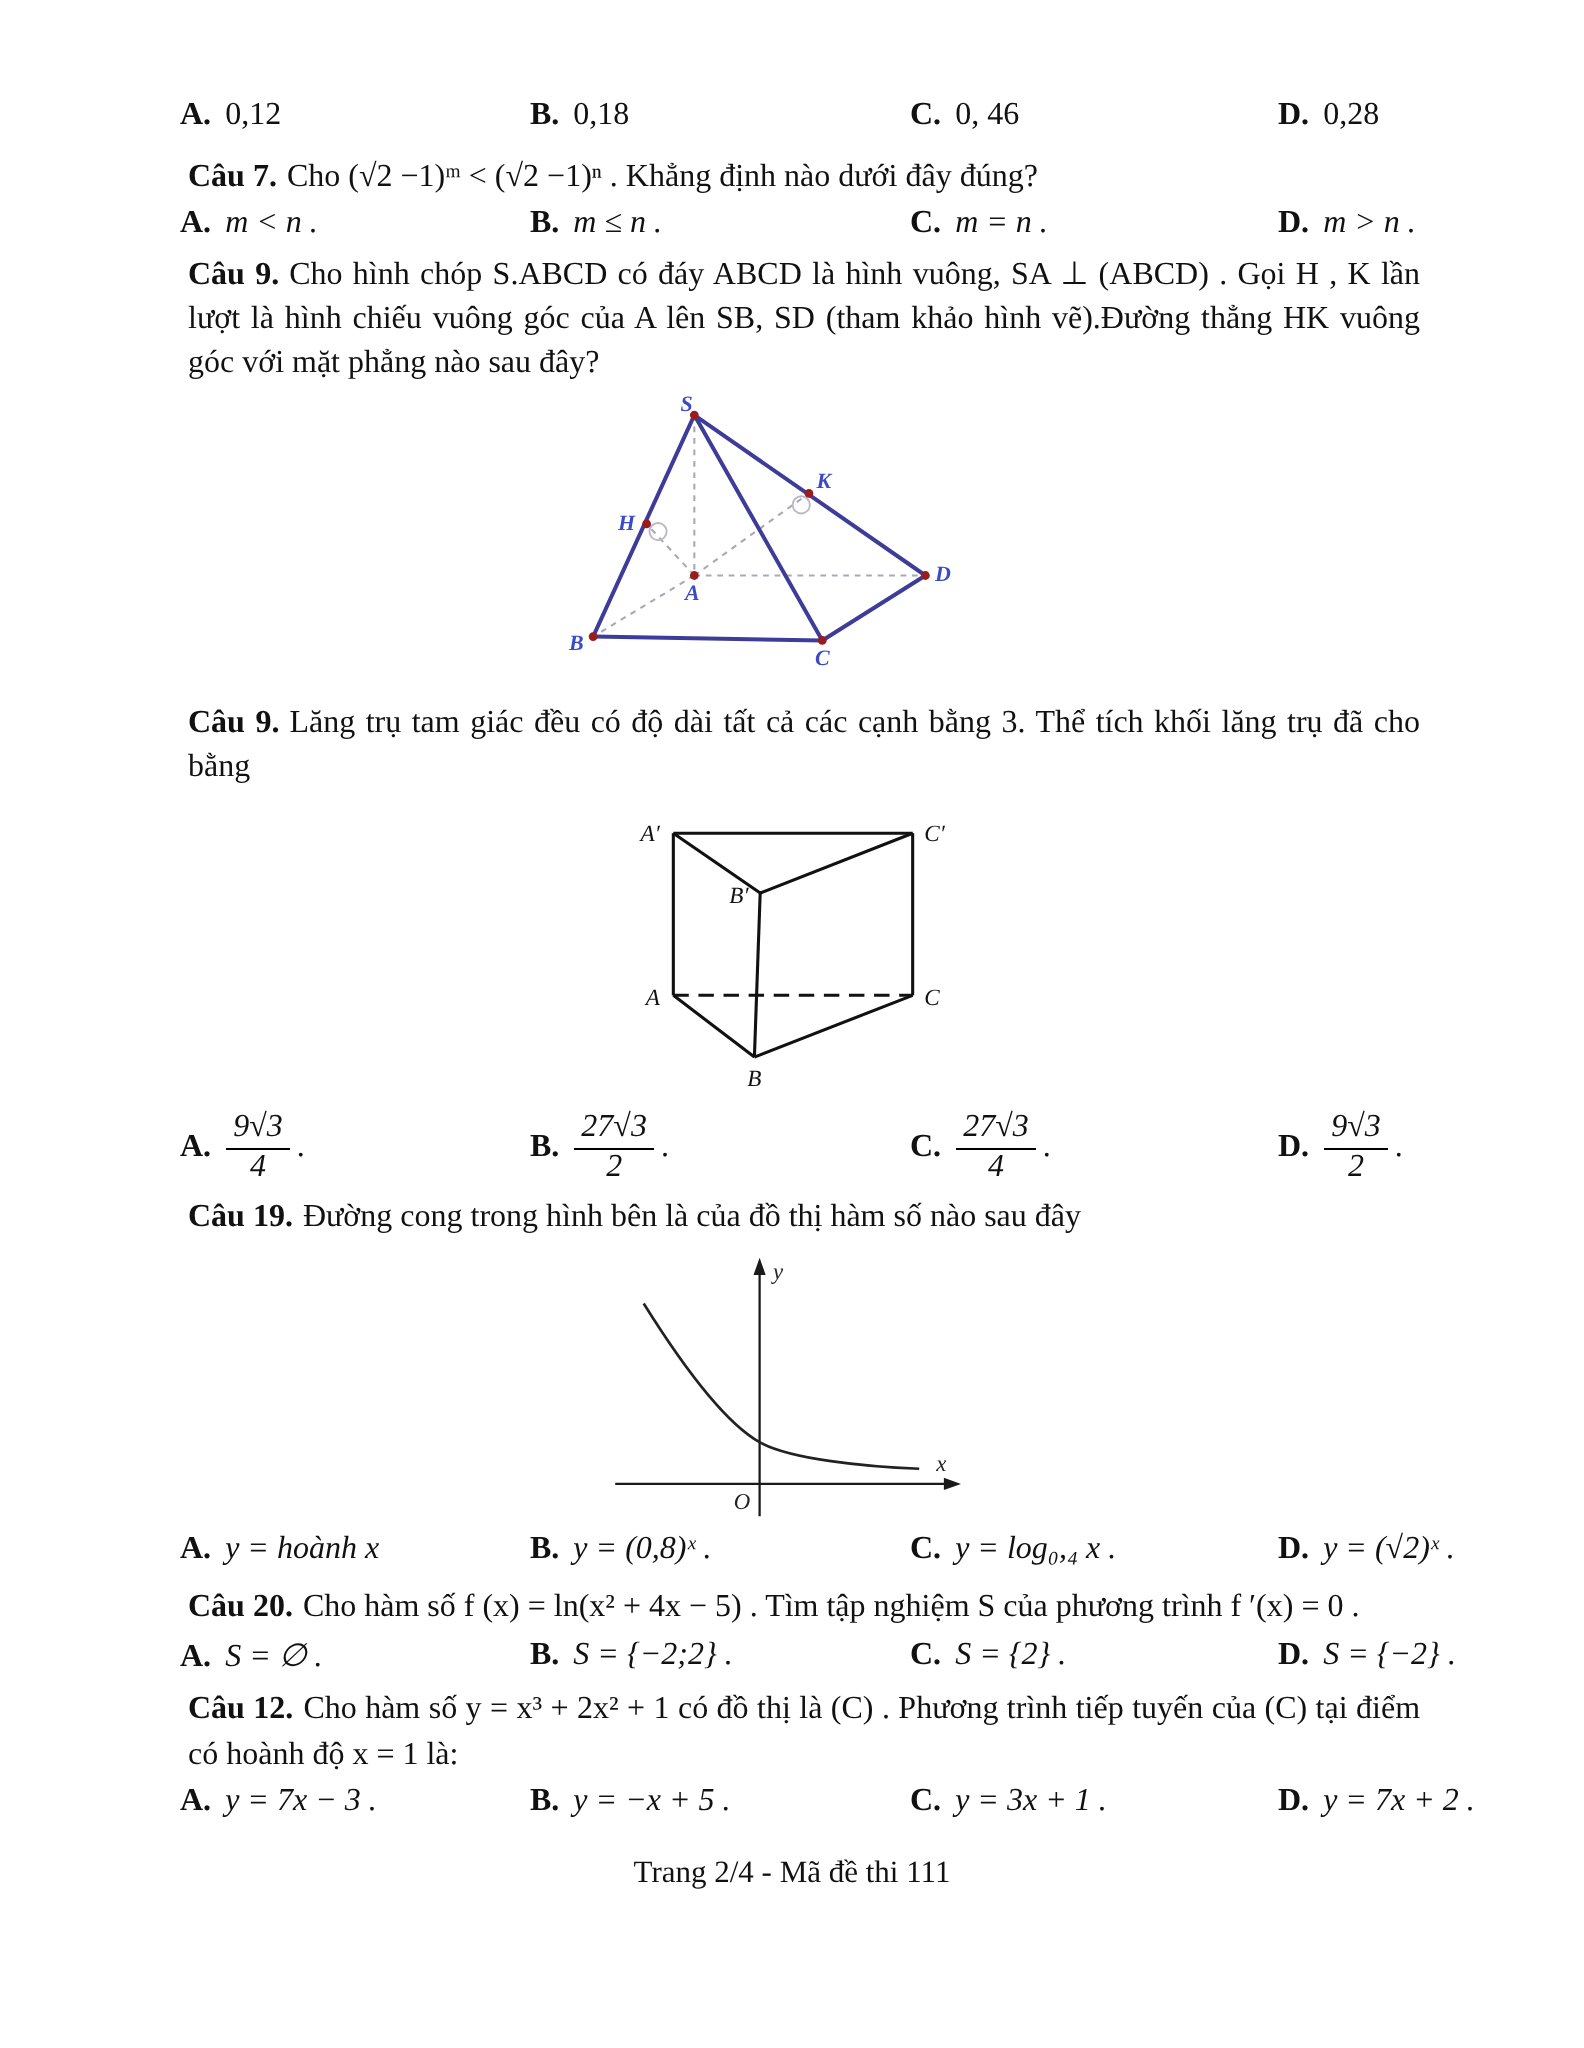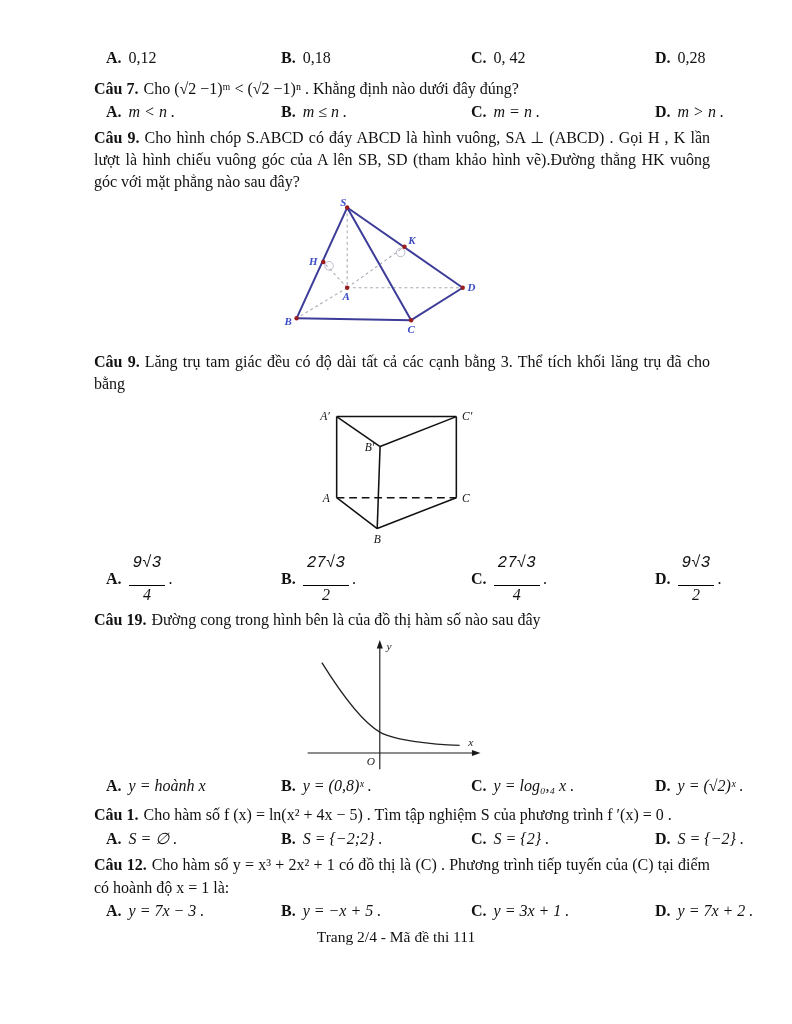--- a/index.html
+++ b/index.html
@@ -1,27 +1,27 @@
 <!DOCTYPE html>
 <html><head>
 <meta charset="utf-8">
 <style>
   * { margin:0; padding:0; box-sizing:border-box; }
   html,body { width:792px; height:1024px; background:#ffffff; overflow:hidden; }
   body { position:relative; font-family:"Liberation Serif", serif; color:#111; font-size:16px; }
   .content { padding:46px 78px 0 90px; }
   .q { margin:5px 4px 0; line-height:1.38; text-align:justify; }
   .q .ql { font-weight:bold; margin-right:5px; }
-  .opts { display:grid; grid-template-columns:175px 190px 184px 1fr; margin:3px 16px 0; align-items:center; }
+  .opts { display:grid; grid-template-columns:175px 190px 184px 1fr; margin:3px 0 0; align-items:center; }
   .opt { white-space:nowrap; }
   .ol { font-weight:bold; margin-right:7px; }
   .math .ov { font-style:italic; }
   .q7 { margin-top:11px; }
   .frac { display:inline-block; text-align:center; vertical-align:middle; line-height:1.12; font-style:italic; }
-  .frac .num { display:block; border-bottom:1.3px solid #000; padding:0 4px 12px;font-family:Liberation Mono, monospace; }
+  .frac .num { display:block; border-bottom:1.3px solid #000; padding:0 4px 1px; }
   .frac .den { display:block; }
   .fsuffix { margin-left:3px; }
   svg { display:block; }
   .fig-pyr { margin:5px 0 1px 193px; }
   .fig-prism { margin:7px 0 1px 210px; }
   .fig-graph { margin:5px 0 3px 210px; }
   .plabel { font-family:"Liberation Serif", serif; font-style:italic; font-size:11.5px; fill:#3b4bc8; font-weight:bold; }
   .klabel { font-family:"Liberation Serif", serif; font-style:italic; font-size:12px; fill:#111; }
   .glabel { font-family:"Liberation Serif", serif; font-style:italic; font-size:12px; fill:#222; }
   .footer { position:absolute; left:0; top:928px; width:100%; text-align:center; font-size:15.5px; color:#111; }
@@ -30,21 +30,21 @@
   .mt9 { margin-top:9px; }
 </style>
 </head>
 <body>
 
 <div class="content">
 
   <div class="opts">
     <div class="opt"><b class="ol">A.</b><span class="ov">0,12</span></div>
     <div class="opt"><b class="ol">B.</b><span class="ov">0,18</span></div>
-    <div class="opt"><b class="ol">C.</b><span class="ov">0, 42</span></div>
+    <div class="opt"><b class="ol">C.</b><span class="ov">0, 46</span></div>
     <div class="opt"><b class="ol">D.</b><span class="ov">0,28</span></div>
   </div>
 
   <p class="q q7"><b class="ql">Câu 7.</b><span class="qt">Cho (√2 −1)ᵐ &lt; (√2 −1)ⁿ . Khẳng định nào dưới đây đúng?</span></p>
   <div class="opts math">
     <div class="opt"><b class="ol">A.</b><span class="ov">m &lt; n .</span></div>
     <div class="opt"><b class="ol">B.</b><span class="ov">m ≤ n .</span></div>
     <div class="opt"><b class="ol">C.</b><span class="ov">m = n .</span></div>
     <div class="opt"><b class="ol">D.</b><span class="ov">m &gt; n .</span></div>
   </div>
@@ -133,21 +133,21 @@
     <text class="glabel" x="79" y="136" text-anchor="end">O</text>
   </svg>
 
   <div class="opts math">
     <div class="opt"><b class="ol">A.</b><span class="ov">y = hoành x</span></div>
     <div class="opt"><b class="ol">B.</b><span class="ov">y = (0,8)ˣ .</span></div>
     <div class="opt"><b class="ol">C.</b><span class="ov">y = log₀,₄ x .</span></div>
     <div class="opt"><b class="ol">D.</b><span class="ov">y = (√2)ˣ .</span></div>
   </div>
 
-  <p class="q mt9"><b class="ql">Câu 1.</b><span class="qt">Cho hàm số f (x) = ln(x² + 4x − 5) . Tìm tập nghiệm S của phương trình f ′(x) = 0 .</span></p>
+  <p class="q mt9"><b class="ql">Câu 20.</b><span class="qt">Cho hàm số f (x) = ln(x² + 4x − 5) . Tìm tập nghiệm S của phương trình f ′(x) = 0 .</span></p>
   <div class="opts math">
     <div class="opt"><b class="ol">A.</b><span class="ov">S = ∅ .</span></div>
     <div class="opt"><b class="ol">B.</b><span class="ov">S = {−2;2} .</span></div>
     <div class="opt"><b class="ol">C.</b><span class="ov">S = {2} .</span></div>
     <div class="opt"><b class="ol">D.</b><span class="ov">S = {−2} .</span></div>
   </div>
 
   <p class="q mt6"><b class="ql">Câu 12.</b><span class="qt">Cho hàm số y = x³ + 2x² + 1 có đồ thị là (C) . Phương trình tiếp tuyến của (C) tại điểm có hoành độ x = 1 là:</span></p>
   <div class="opts math">
     <div class="opt"><b class="ol">A.</b><span class="ov">y = 7x − 3 .</span></div>

